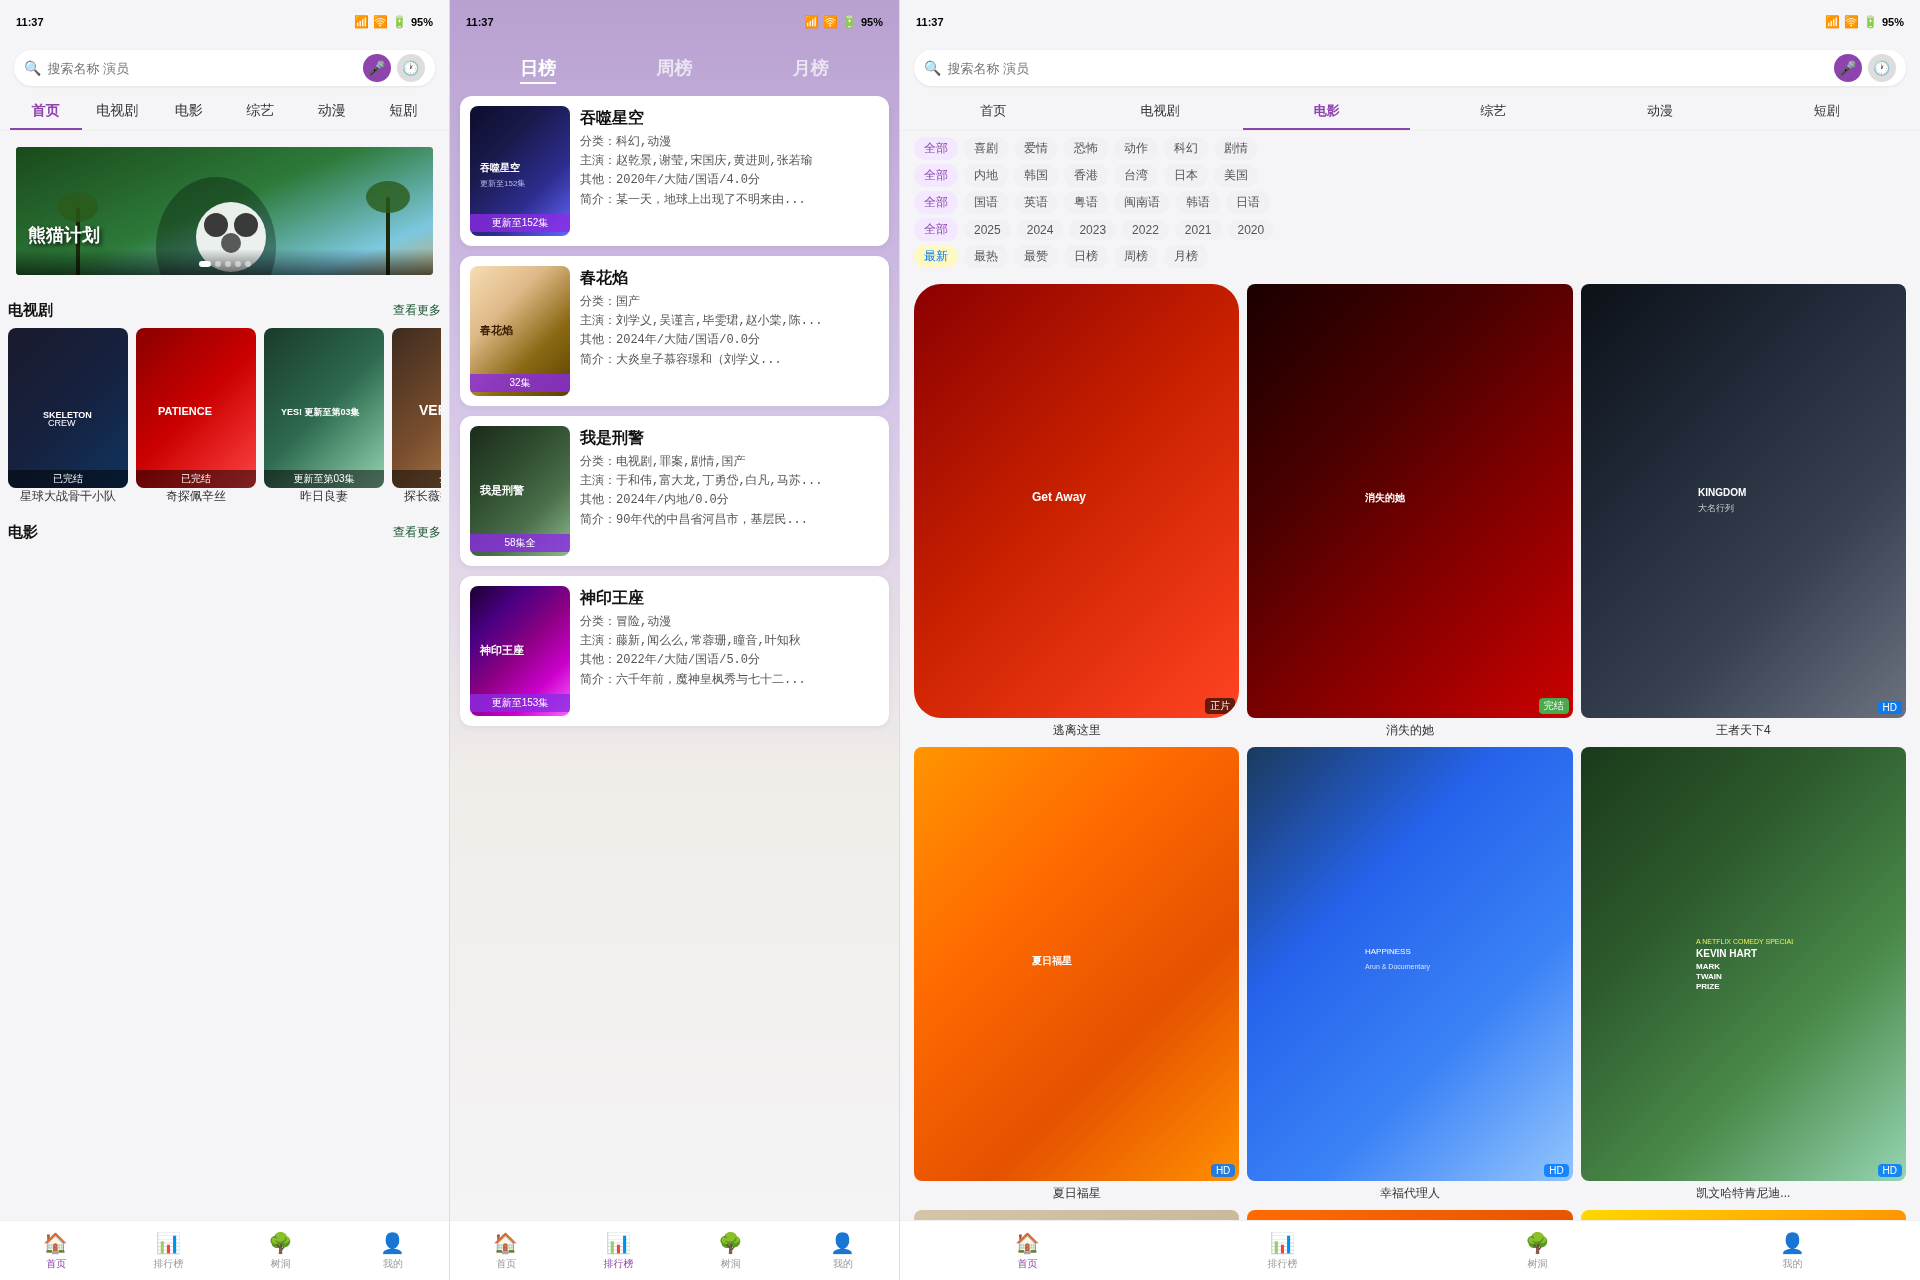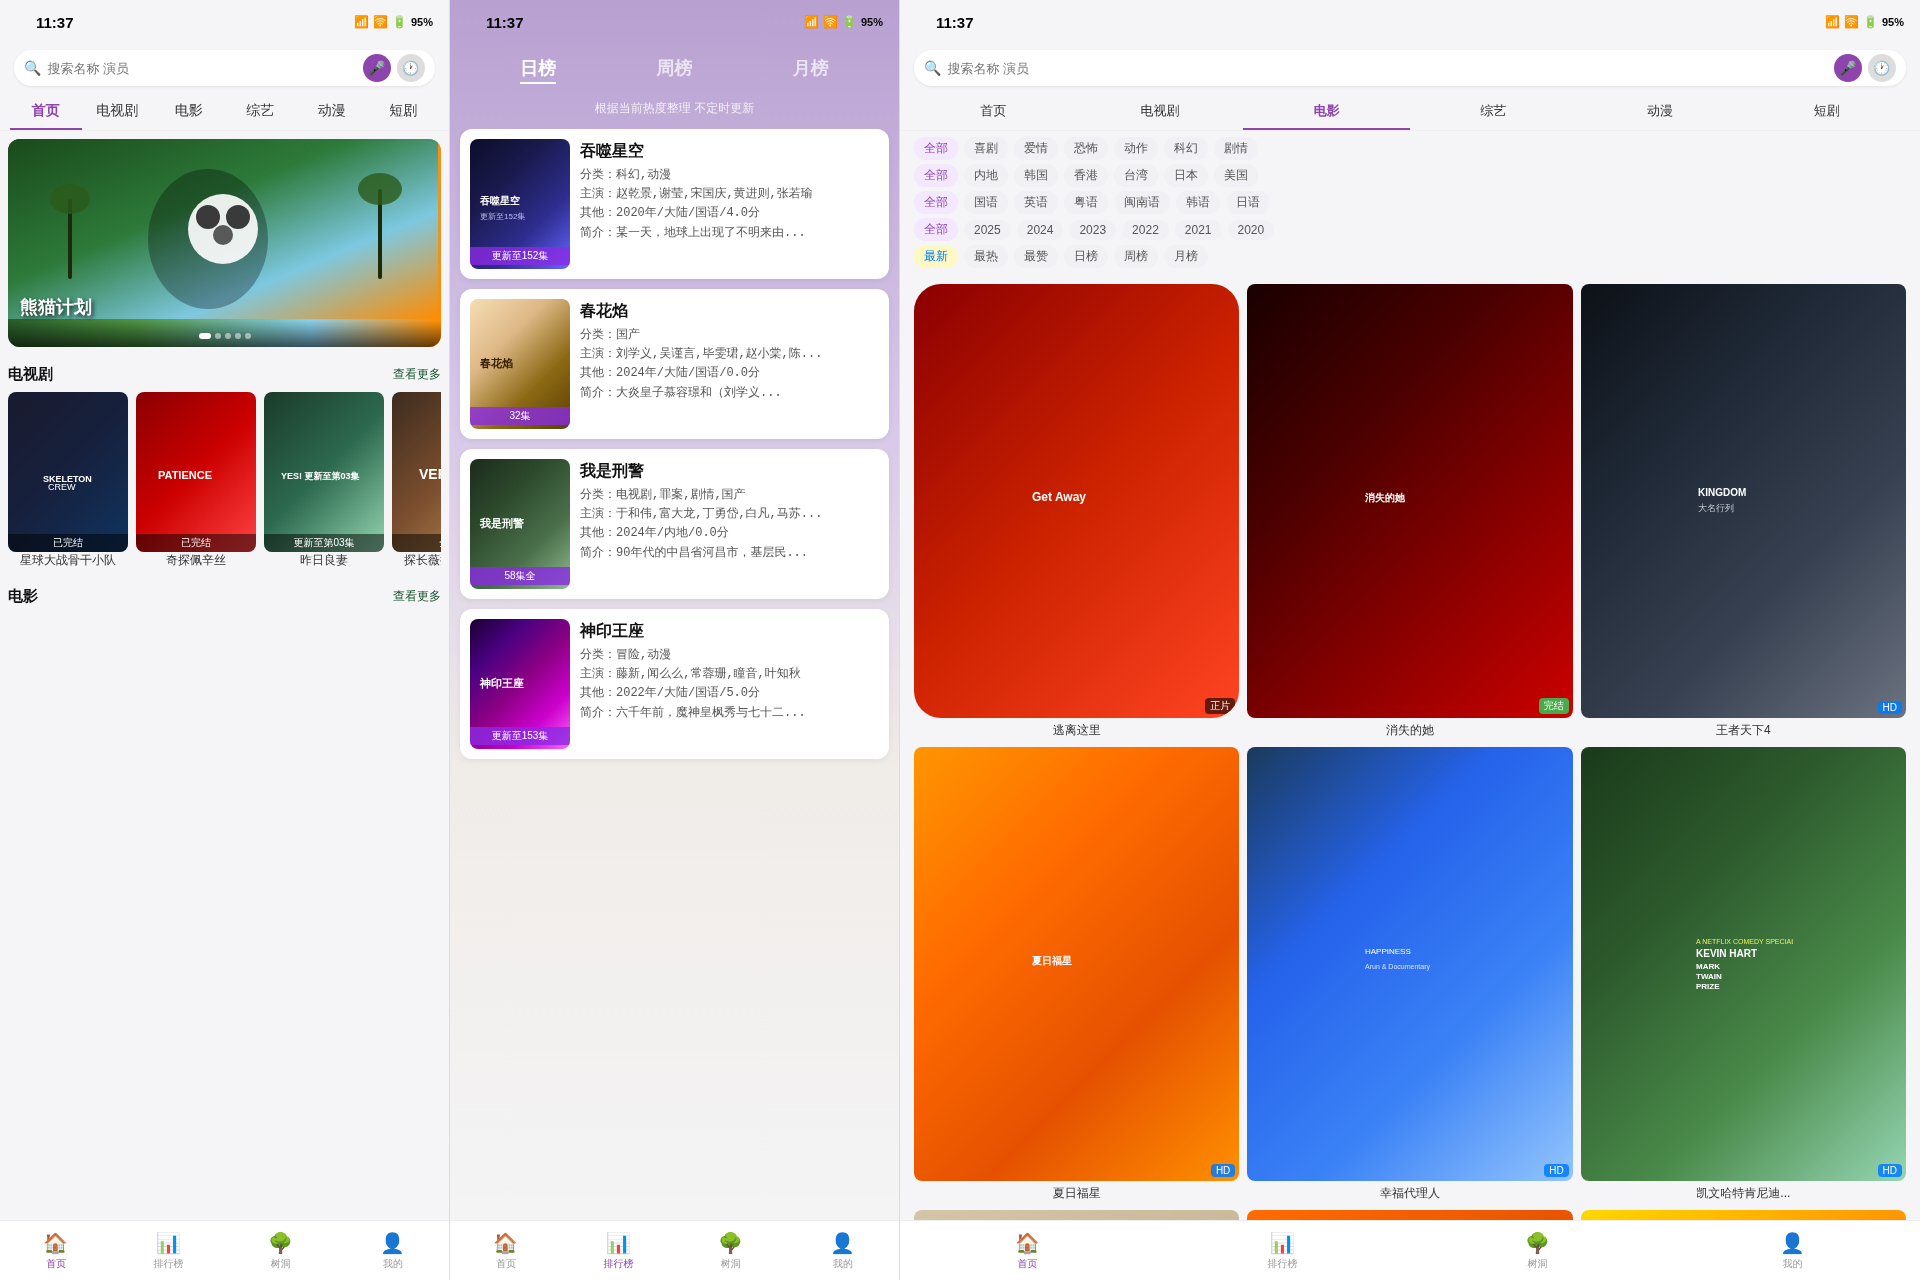--- a/index.html
+++ b/index.html
@@ -28,21 +28,21 @@
     .status-bar {
       height: 44px;
       background: #f5f5f7;
       display: flex;
       align-items: center;
       justify-content: space-between;
       padding: 0 16px;
       font-size: 14px;
       font-weight: 600;
     }
-    .status-time { font-weight: 700; font-size: 15px; margin-left: 20px; }
+    .status-time { font-weight: 700; font-size: 11px; }
     .status-icons { display: flex; align-items: center; gap: 4px; font-size: 12px; }
 
     
     .search-bar {
       margin: 6px 14px 8px;
       background: white;
       border-radius: 20px;
       height: 36px;
       display: flex;
       align-items: center;
@@ -81,24 +81,24 @@
     
     .main-content {
       flex: 1;
       overflow-y: auto;
       background: #f5f5f7;
     }
     .main-content::-webkit-scrollbar { display: none; }
 
     
     .hero-banner {
-      margin: 8px;
-      border-radius: 12px;
+      margin: 16px;
+      border-radius: 4px;
       overflow: hidden;
-      height: 208px;
+      height: 128px;
       position: relative;
       background: linear-gradient(135deg, #2d5a27, #4a8f3f, #7ec8e3, #ff9500);
     }
     .hero-banner-inner {
       width: 100%; height: 100%;
       background: linear-gradient(to right, #2a5c2a 0%, #4a9040 30%, #87ceeb 70%, #ff8c00 100%);
       display: flex; align-items: center; justify-content: center;
       position: relative;
     }
     .hero-overlay {
@@ -486,21 +486,20 @@
       <span>🔋</span>
       <span style="font-size:11px">95%</span>
     </div>
   </div>
 
   <div class="rank-tabs">
     <span class="rank-tab active">日榜</span>
     <span class="rank-tab">周榜</span>
     <span class="rank-tab">月榜</span>
   </div>
-  <div class="rank-subtitle">根据当前热度整理 不定时更新</div>
 
   <div class="rank-list">
 
     <div class="rank-item">
       <div class="rank-thumb thumb-stars">
         <div class="rank-thumb-inner">
           <svg width="90" height="50" viewBox="0 0 90 50">
             <text x="5" y="25" fill="white" font-size="10" font-weight="bold">吞噬星空</text>
             <text x="5" y="40" fill="rgba(200,200,255,0.9)" font-size="8">更新至152集</text>
           </svg>

